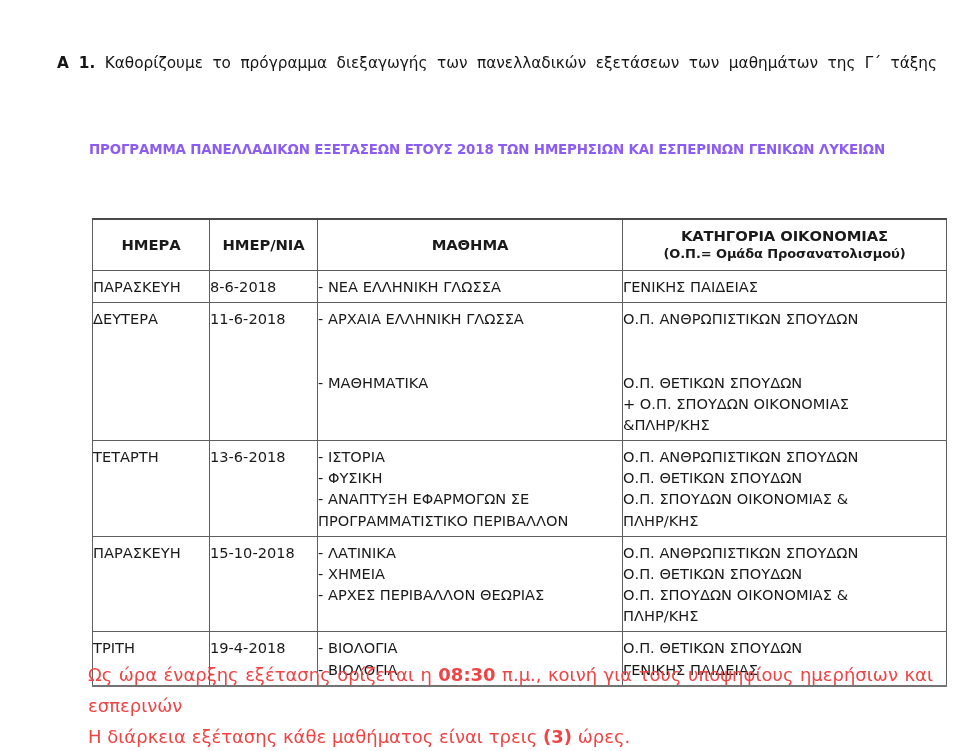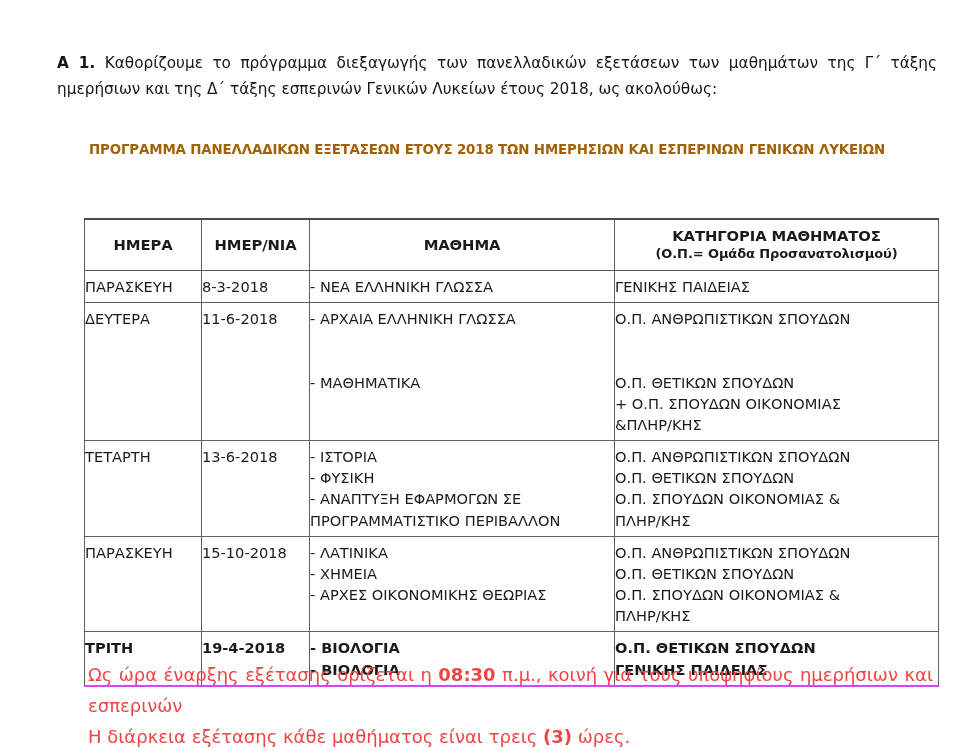--- a/index.html
+++ b/index.html
@@ -52,28 +52,28 @@
   }
 
   
   .table-caption {
     position: absolute;
     left: 89px;
     top: 110px;
     font-size: 13.4px;
     font-weight: bold;
     letter-spacing: -0.15px;
-    color: #a16207;
+    color: #8b5cf6;
     white-space: nowrap;
   }
 
   
   .exam-table-wrap {
     position: absolute;
-    left: 84px;
+    left: 92px;
     top: 186px;
     width: 854px;
   }
   table.exam-table {
     width: 854px;
     border-collapse: collapse;
     table-layout: fixed;
     background: #ffffff;
   }
   table.exam-table th,
@@ -103,22 +103,21 @@
   }
   table.exam-table tbody td {
     text-align: left;
     line-height: 1.45;
   }
   table.exam-table tbody tr td {
     padding-top: 5px;
     padding-bottom: 5px;
   }
   table.exam-table tbody tr:last-child td {
-    border-bottom: 2px solid #d946ef;
-    font-weight: bold;
+    border-bottom: 2px solid #737373;
   }
   
   col.c-day   { width: 117px; }
   col.c-date  { width: 108px; }
   col.c-subj  { width: 305px; }
   col.c-cat   { width: 324px; }
 
   .cell-lines span {
     display: block;
     white-space: nowrap;
@@ -148,48 +147,47 @@
   }
   .footer-note b { font-weight: bold; }
 </style>
 </head>
 <body>
 
 <div class="page">
 
   <div class="intro">
     <div class="intro-line1"><span class="lead">Α 1.</span> <span>Καθορίζουμε το πρόγραμμα διεξαγωγής των πανελλαδικών εξετάσεων των μαθημάτων της Γ΄ τάξης</span></div>
-    <div class="intro-line2">ημερήσιων και της Δ΄ τάξης εσπερινών Γενικών Λυκείων έτους 2018,  ως ακολούθως:</div>
   </div>
 
   <div class="table-caption">ΠΡΟΓΡΑΜΜΑ ΠΑΝΕΛΛΑΔΙΚΩΝ ΕΞΕΤΑΣΕΩΝ ΕΤΟΥΣ 2018 ΤΩΝ ΗΜΕΡΗΣΙΩΝ ΚΑΙ ΕΣΠΕΡΙΝΩΝ ΓΕΝΙΚΩΝ ΛΥΚΕΙΩΝ</div>
 
   <div class="exam-table-wrap">
     <table class="exam-table">
       <colgroup>
         <col class="c-day">
         <col class="c-date">
         <col class="c-subj">
         <col class="c-cat">
       </colgroup>
       <thead>
         <tr>
           <th>ΗΜΕΡΑ</th>
           <th>ΗΜΕΡ/ΝΙΑ</th>
           <th>ΜΑΘΗΜΑ</th>
           <th>
-            <span>ΚΑΤΗΓΟΡΙΑ ΜΑΘΗΜΑΤΟΣ</span>
+            <span>ΚΑΤΗΓΟΡΙΑ ΟΙΚΟΝΟΜΙΑΣ</span>
             <span class="sub">(Ο.Π.= Ομάδα Προσανατολισμού)</span>
           </th>
         </tr>
       </thead>
       <tbody id="exam-body">
           <tr>
             <td>ΠΑΡΑΣΚΕΥΗ</td>
-            <td>8-3-2018</td>
+            <td>8-6-2018</td>
             <td>
               <div class="cell-lines">
                 <span>- ΝΕΑ ΕΛΛΗΝΙΚΗ ΓΛΩΣΣΑ</span>
               </div>
             </td>
             <td>
               <div class="cell-lines">
                 <span>ΓΕΝΙΚΗΣ ΠΑΙΔΕΙΑΣ</span>
               </div>
             </td>
@@ -236,21 +234,21 @@
               </div>
             </td>
           </tr>
           <tr>
             <td>ΠΑΡΑΣΚΕΥΗ</td>
             <td>15-10-2018</td>
             <td>
               <div class="cell-lines">
                 <span>- ΛΑΤΙΝΙΚΑ</span>
                 <span>- ΧΗΜΕΙΑ</span>
-                <span>- ΑΡΧΕΣ ΟΙΚΟΝΟΜΙΚΗΣ ΘΕΩΡΙΑΣ</span>
+                <span>- ΑΡΧΕΣ ΠΕΡΙΒΑΛΛΟΝ ΘΕΩΡΙΑΣ</span>
               </div>
             </td>
             <td>
               <div class="cell-lines">
                 <span>Ο.Π. ΑΝΘΡΩΠΙΣΤΙΚΩΝ ΣΠΟΥΔΩΝ</span>
                 <span>Ο.Π. ΘΕΤΙΚΩΝ ΣΠΟΥΔΩΝ</span>
                 <span>Ο.Π. ΣΠΟΥΔΩΝ ΟΙΚΟΝΟΜΙΑΣ &amp;</span>
                 <span>ΠΛΗΡ/ΚΗΣ</span>
               </div>
             </td>

